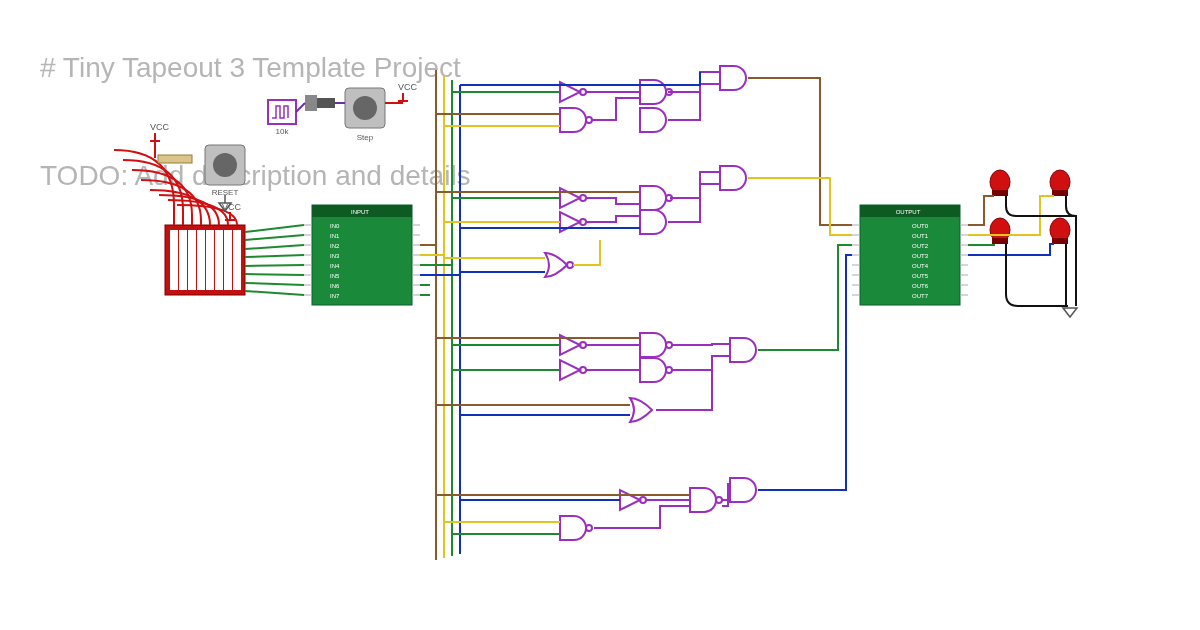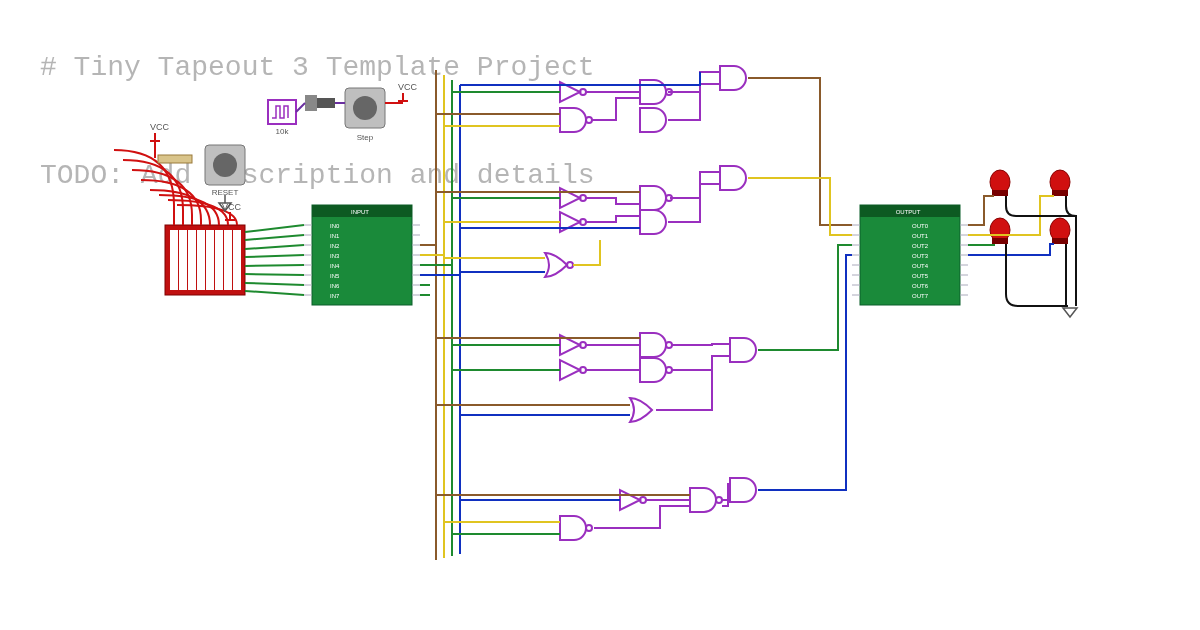--- a/index.html
+++ b/index.html
@@ -11,21 +11,20 @@
     font-family: "Segoe UI", "Helvetica Neue", Arial, sans-serif;
     position: relative;
     overflow: hidden;
   }
   .overlay-text {
     position: absolute;
     color: rgba(120,120,120,0.55);
     font-size: 28px;
     font-weight: 400;
     pointer-events: none;
-    font-family: Liberation Mono, monospace;
   }
   #title { top: 52px; left: 40px; }
   #desc  { top: 160px; left: 40px; }
   svg { position:absolute; top:0; left:0; }
   .wire { fill:none; stroke-width:2; }
   .gate { fill:none; stroke:#9a2fbf; stroke-width:2; }
   .block { stroke:#0a5e2a; stroke-width:1; }
   .tinylabel { font: 6px Arial; fill:#fff; }
   .vcclabel { font: 9px Arial; fill:#555; }
   .complabel { font: 8px Arial; fill:#555; }

